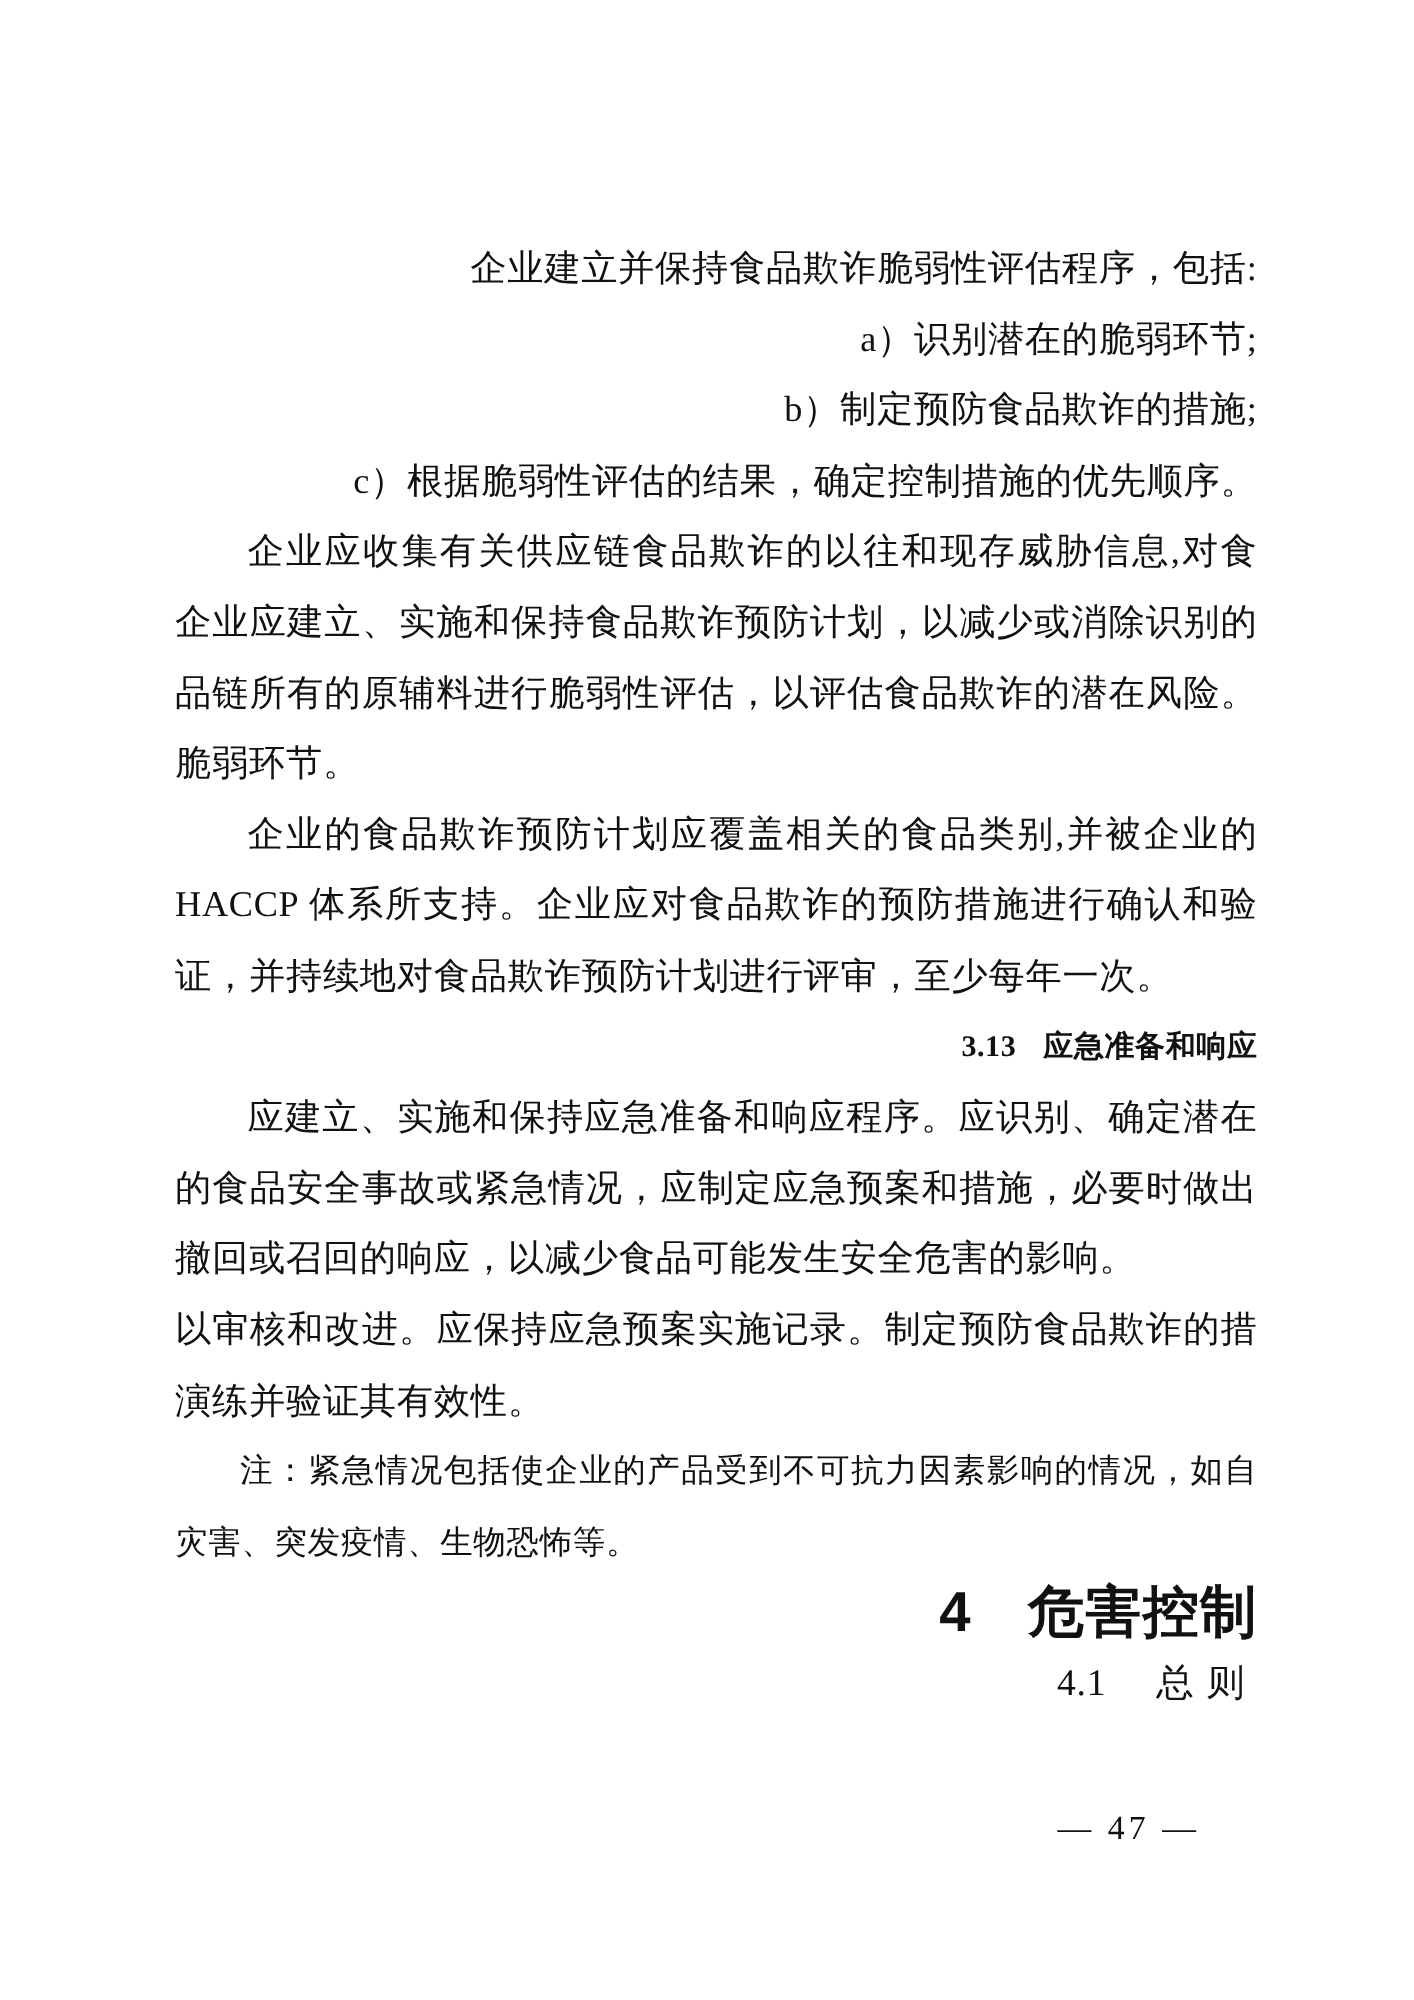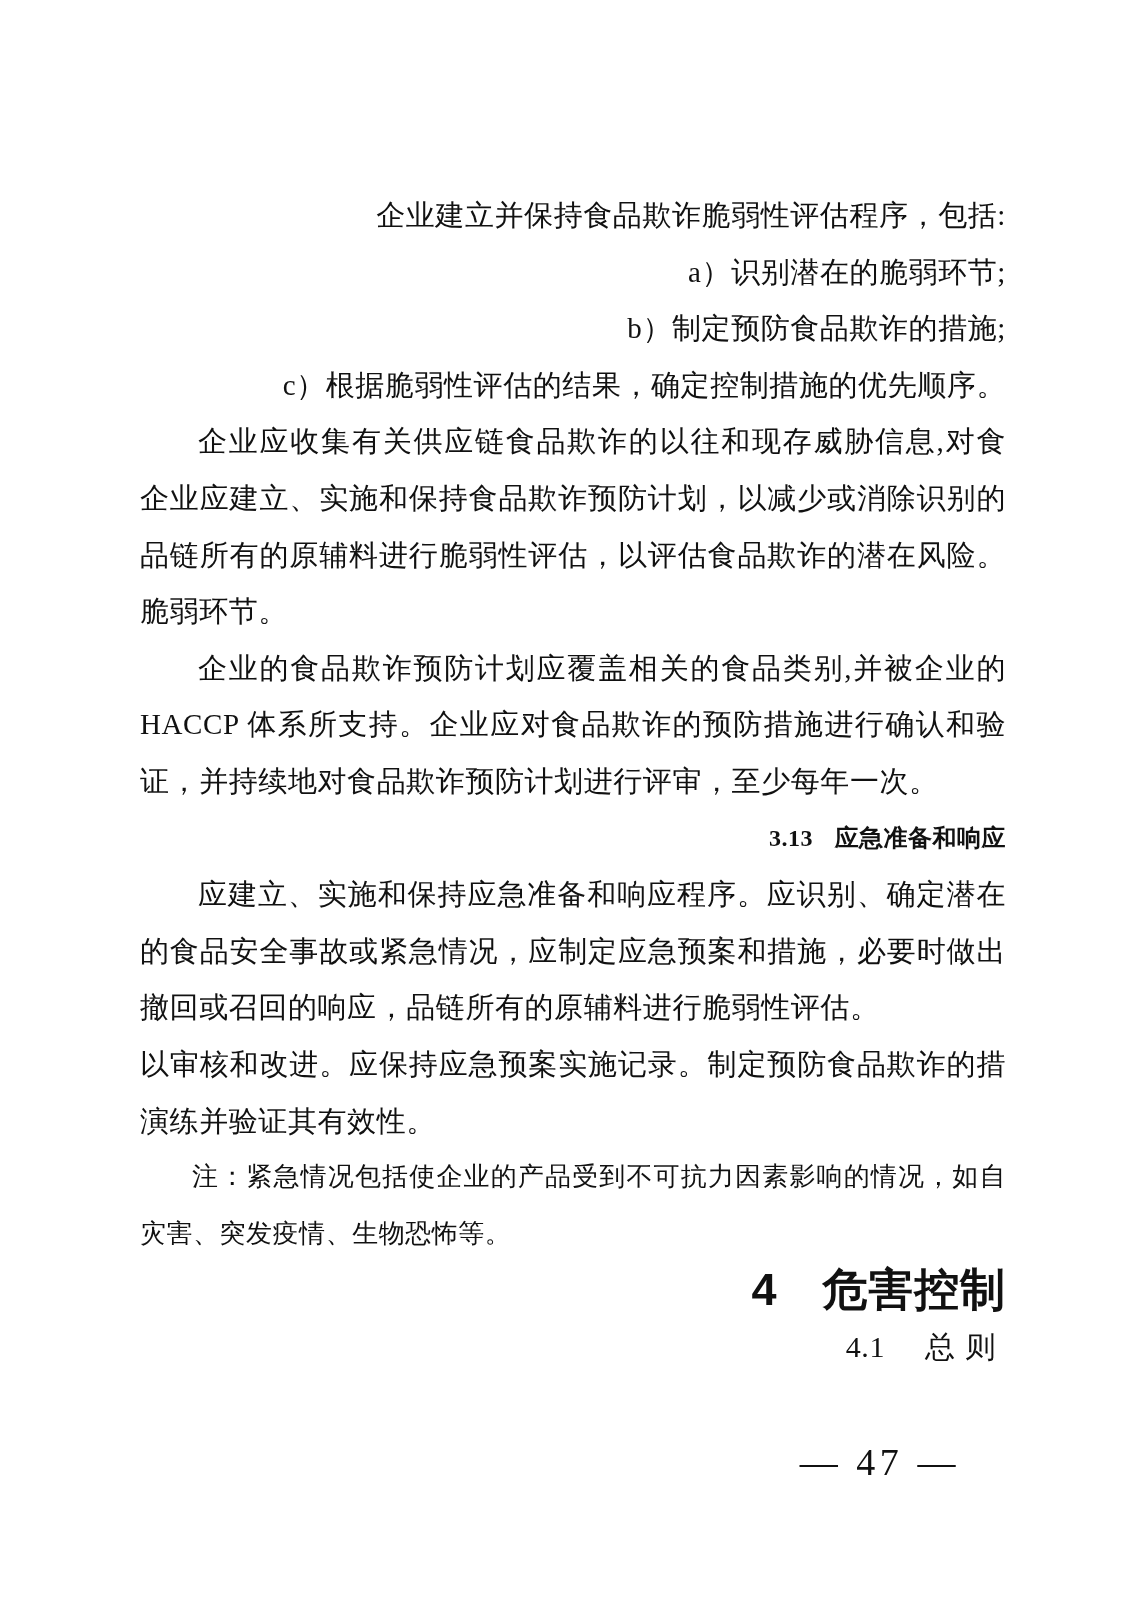--- a/index.html
+++ b/index.html
@@ -58,21 +58,21 @@
   .line.h3 {
     font-size: 30px;
   }
   .line .num { margin-right: 0.9em; }
   .line.h1 .num { margin-right: 1.0em; }
   .line.h3 .title { letter-spacing: 0.35em; margin-left: 13px; }
   .footer-pageno {
     position: absolute;
     top: 1442px;
     right: 171px;
-    font-size: 38px;
+    font-size: 27px;
     line-height: 40px;
     letter-spacing: 0.12em;
     color: #111111;
   }
 </style>
 </head>
 <body>
 
 <div class="page">
   <div class="doc">
@@ -83,21 +83,21 @@
       <div class="line body indent stretch">企业应收集有关供应链食品欺诈的以往和现存威胁信息,对食</div>
       <div class="line body stretch">企业应建立、实施和保持食品欺诈预防计划，以减少或消除识别的</div>
       <div class="line body stretch">品链所有的原辅料进行脆弱性评估，以评估食品欺诈的潜在风险。</div>
       <div class="line body">脆弱环节。</div>
       <div class="line body indent stretch">企业的食品欺诈预防计划应覆盖相关的食品类别,并被企业的</div>
       <div class="line body stretch">HACCP 体系所支持。企业应对食品欺诈的预防措施进行确认和验</div>
       <div class="line body">证，并持续地对食品欺诈预防计划进行评审，至少每年一次。</div>
       <div class="line h2 indent"><span class="num">3.13</span><span class="title">应急准备和响应</span></div>
       <div class="line body indent stretch">应建立、实施和保持应急准备和响应程序。应识别、确定潜在</div>
       <div class="line body stretch">的食品安全事故或紧急情况，应制定应急预案和措施，必要时做出</div>
-      <div class="line body">撤回或召回的响应，品链所有的原辅料进行脆弱性评估。</div>
+      <div class="line body">撤回或召回的响应，以减少食品可能发生安全危害的影响。</div>
       <div class="line body stretch">以审核和改进。应保持应急预案实施记录。制定预防食品欺诈的措施</div>
       <div class="line body">演练并验证其有效性。</div>
       <div class="line note indent stretch">注：紧急情况包括使企业的产品受到不可抗力因素影响的情况，如自然</div>
       <div class="line note">灾害、突发疫情、生物恐怖等。</div>
       <div class="line h1 indent"><span class="num">4</span><span class="title">危害控制</span></div>
       <div class="line h3 indent"><span class="num">4.1</span><span class="title">总则</span></div>
     </div>
   <div class="footer-pageno">— 47 —</div>
 </div>
 

